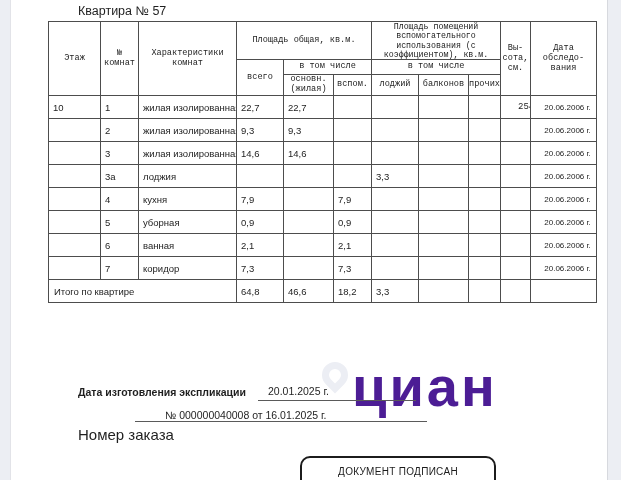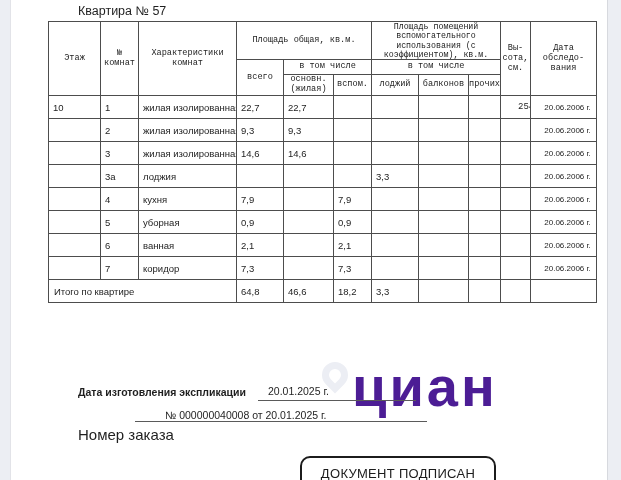--- a/index.html
+++ b/index.html
@@ -108,21 +108,21 @@
 
   .stamp {
     position: absolute;
     left: 300px; top: 456px;
     width: 196px; height: 58px;
     border: 2px solid #1c1c1c;
     border-radius: 10px;
     background: #ffffff;
     text-align: center;
   }
-  .stamp .l1 { margin-top: 8px; font-size: 13px; letter-spacing: 0.3px; color: #1c1c1c; }
+  .stamp .l1 { margin-top: 8px; font-size: 10px; letter-spacing: 0.3px; color: #1c1c1c; }
 </style>
 </head>
 <body>
 
 <div class="screen">
   <div class="page"></div>
 
   <div class="watermark-pin"></div>
   <div class="watermark">циан</div>
 
@@ -295,21 +295,21 @@
           </tr>
         </tbody>
     </table>
 
 
     <div class="f-label1">Дата изготовления экспликации</div>
     <div class="f-value1">20.01.2025 г.</div>
     <div class="underline1"></div>
 
     <div class="f-label2">Номер заказа</div>
-    <div class="f-value2">№ 000000040008 от 20.01.2025 г.</div>
+    <div class="f-value2">№ 000000040008 от 16.01.2025 г.</div>
     <div class="underline2"></div>
 
     <div class="stamp">
       <div class="l1">ДОКУМЕНТ ПОДПИСАН</div>
 
     </div>
 
   </div>
 </div>
 

